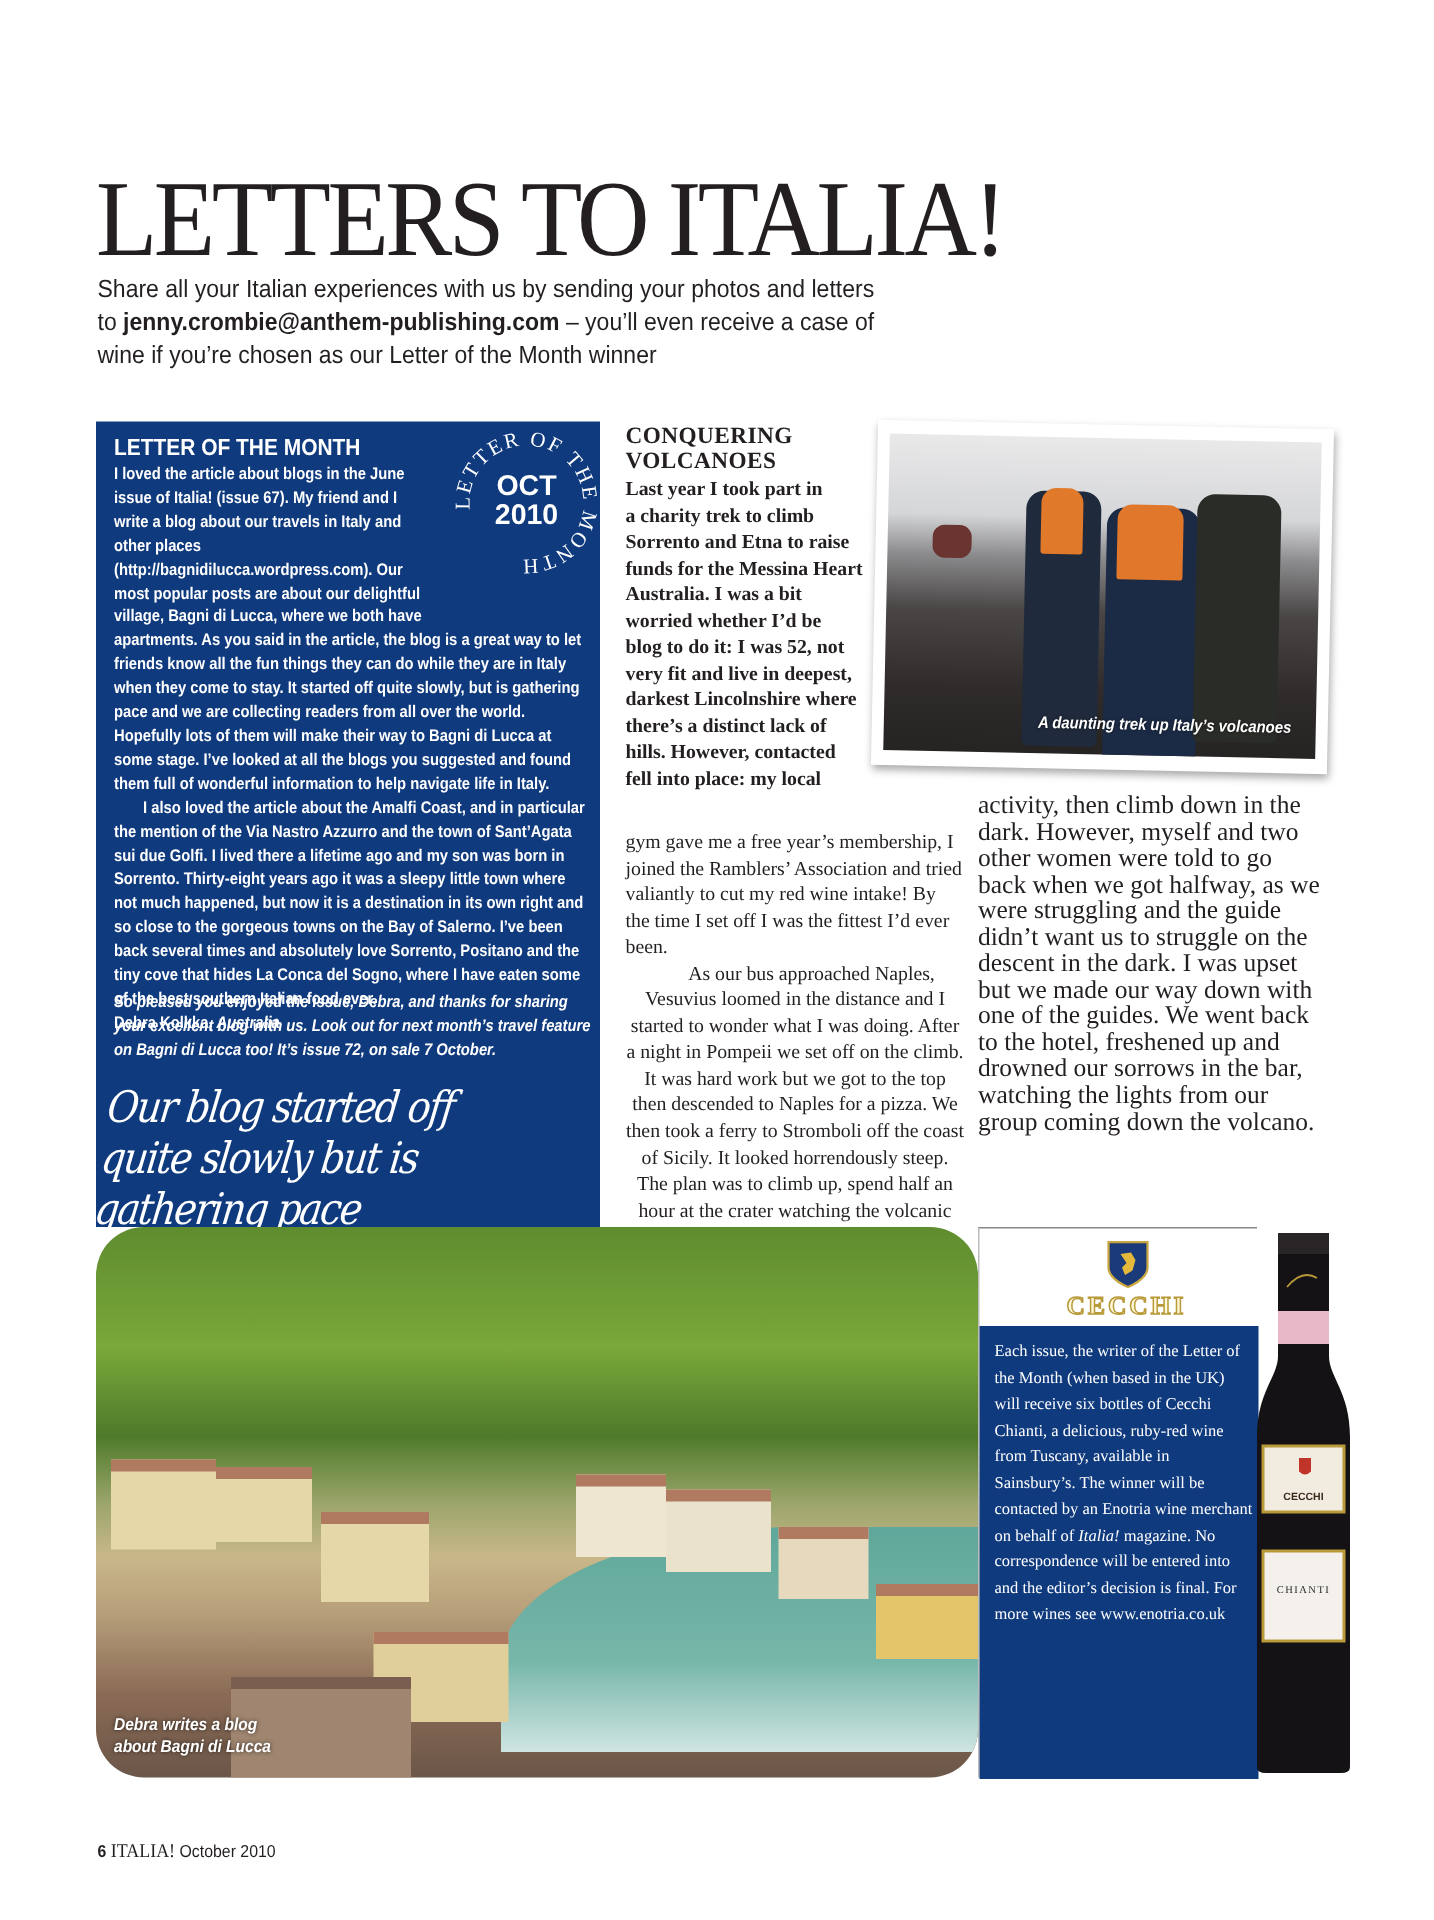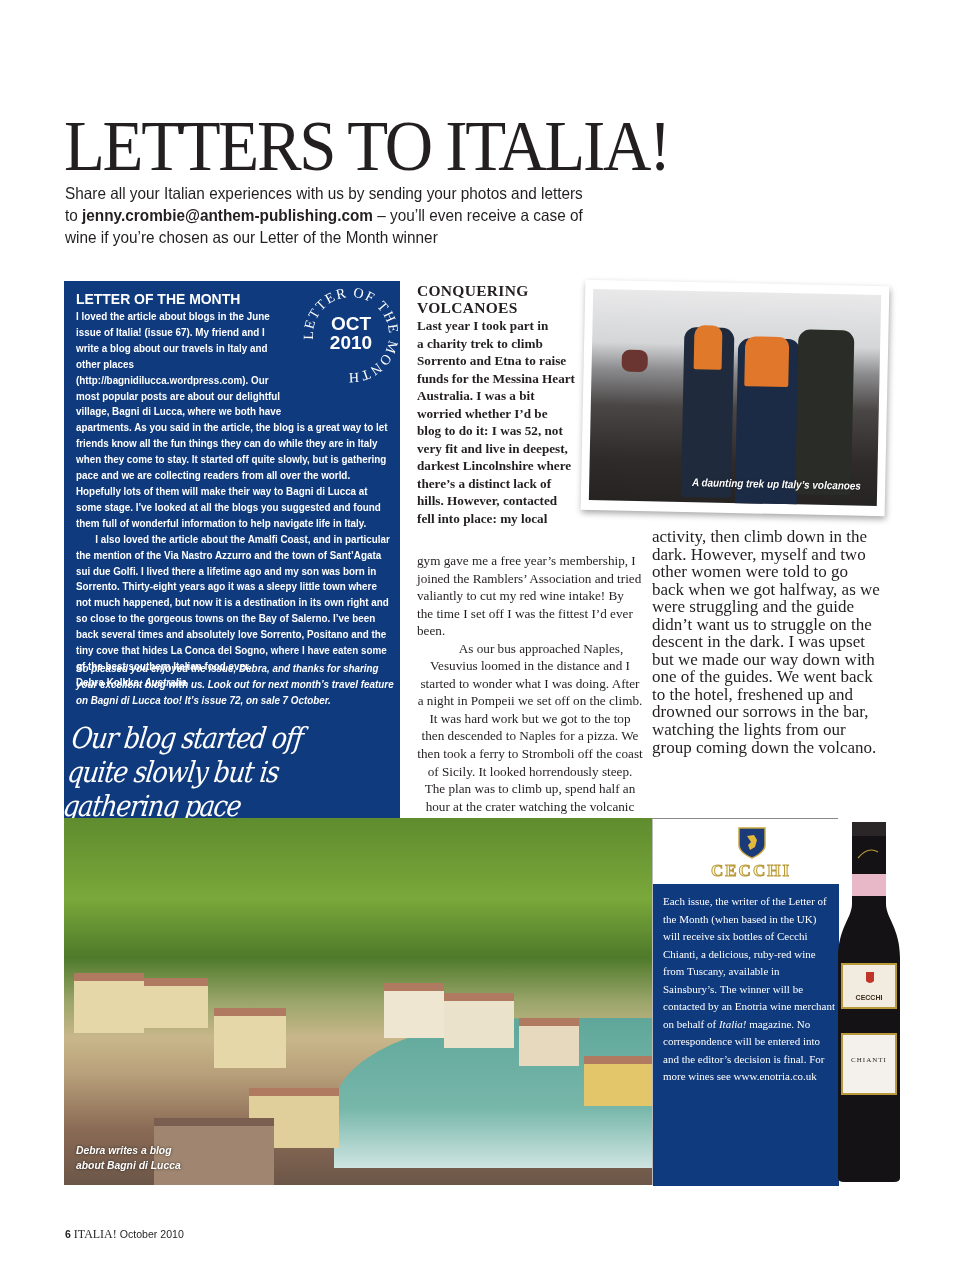--- a/index.html
+++ b/index.html
@@ -90,20 +90,21 @@
     position: absolute; right: 16px; bottom: 14px; color: #ffffff;
     font-family: "Liberation Sans", sans-serif; font-style: italic; font-weight: bold; font-size: 11px;
     transform: scaleX(0.9); transform-origin: right bottom; white-space: nowrap;
     text-shadow: 0 0 2px rgba(0,0,0,0.6);
   }
 
   
   .photo-town {
     position: absolute; left: 64px; top: 818px; width: 588px; height: 367px; overflow: hidden;
     background: linear-gradient(180deg, #5f8c2e 0%, #7aa83a 22%, #4e7a2a 38%, #9aa56a 50%, #c9b78a 60%, #b79f7a 70%, #8a6a55 85%, #6b5648 100%);
+    border-radius: 32px;
   }
   .photo-town .river {
     position: absolute; left: 270px; top: 200px; width: 330px; height: 150px;
     background: linear-gradient(180deg, #5fa79a, #77b7aa 60%, #cfe5e2 100%);
     border-radius: 60% 0 0 0;
   }
   .photo-town .bld { position: absolute; background: #e6d7a8; border-top: 8px solid #b07a60; }
   .photo-town .caption {
     position: absolute; left: 12px; bottom: 12px; color: #ffffff;
     font-style: italic; font-weight: bold; font-size: 11.5px; line-height: 15px;

